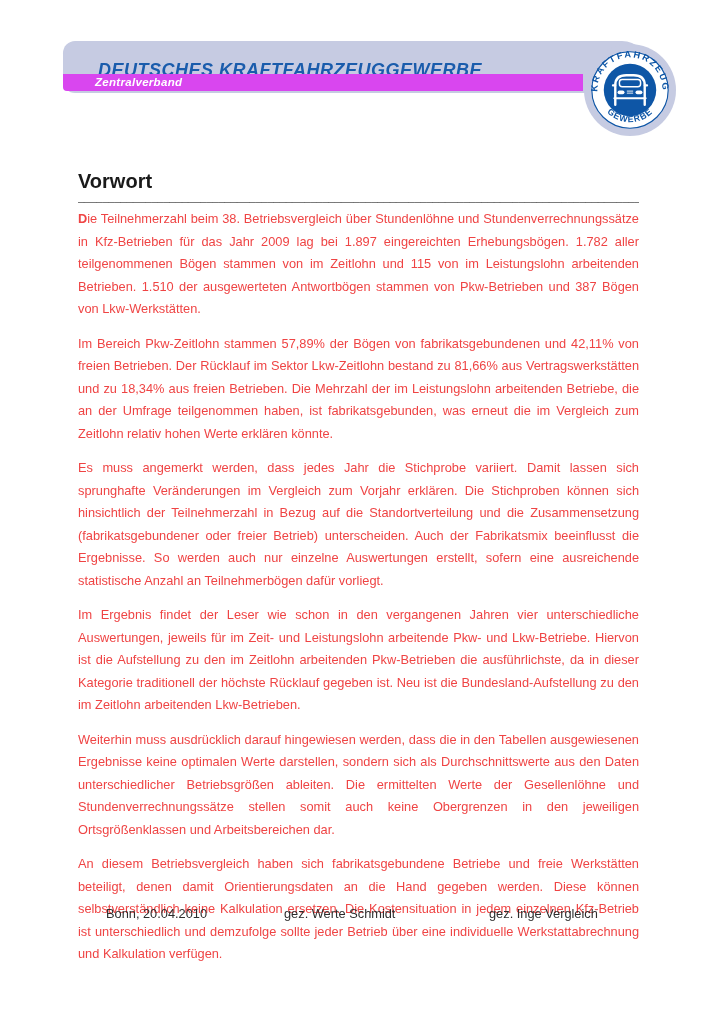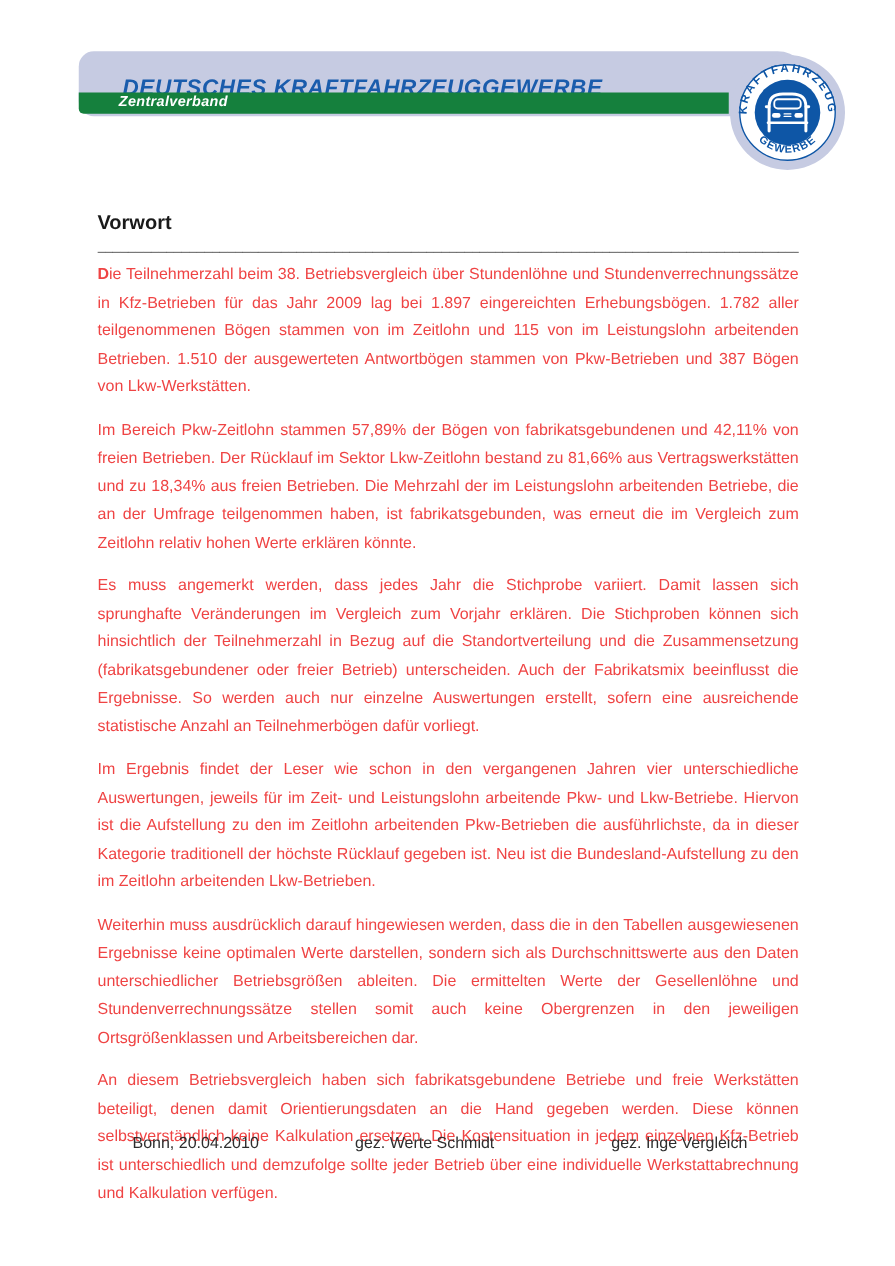--- a/index.html
+++ b/index.html
@@ -22,38 +22,38 @@
   .banner-title {
     position: absolute; left: 35px; top: 7px;
     font-size: 18px; font-weight: bold; font-style: italic;
     letter-spacing: 0.5px; color: #1a5cac;
     white-space: nowrap;
     margin-top: 12px;
   }
   .banner-bar {
     position: absolute; left: 0; top: 33px;
     width: 520px; height: 17px;
-    background: #15803d;
+    background: #d946ef;
     border-radius: 0 0 0 4px;
   }
   .banner-sub {
     position: absolute; left: 32px; top: 2px;
     font-size: 11.5px; font-weight: bold; font-style: italic;
     color: #ffffff; letter-spacing: 0.3px;
     white-space: nowrap;
   }
   .badge {
     position: absolute; left: 584px; top: 44px;
     width: 92px; height: 92px;
   }
 
   
   .doc-title {
     position: absolute; left: 78px; top: 170px;
-    font-size: 16px; font-weight: bold; color: #1a1a1a;
+    font-size: 20px; font-weight: bold; color: #1a1a1a;
   }
   .divider {
     position: absolute; left: 78px; top: 191px;
     width: 561px; height: 14px;
     overflow: hidden; white-space: nowrap;
     font-size: 11px; line-height: 13px; color: #4a4a4a;
     letter-spacing: 0;
   }
   .content {
     position: absolute; left: 78px; top: 208px;

